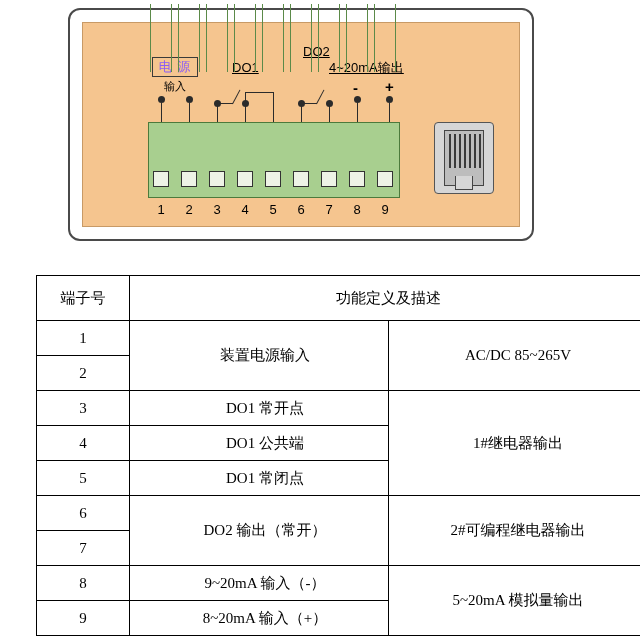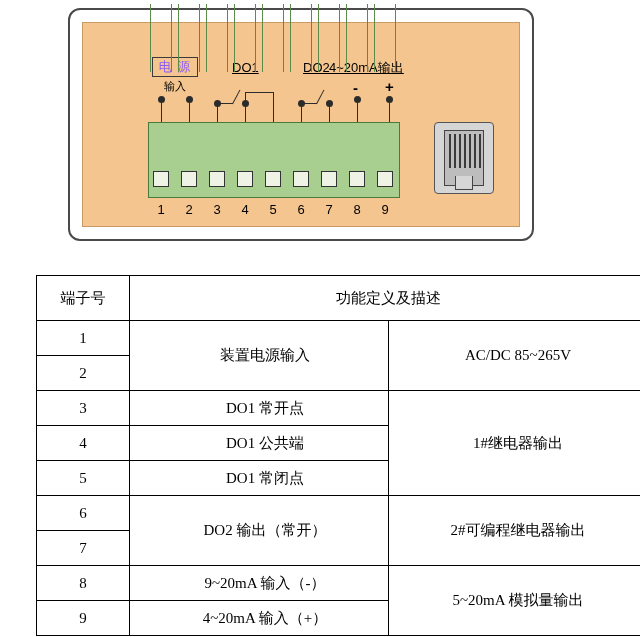--- a/index.html
+++ b/index.html
@@ -86,21 +86,21 @@
     font-family: "Liberation Sans", sans-serif;
     font-size: 11px;
     line-height: 12px;
   }
   .lbl-do1 {
     left: 232px;
     top: 61px;
   }
   .lbl-do2 {
     left: 303px;
-    top: 61px;
+    top: 45px;
   }
   .lbl-420 {
     left: 329px;
     top: 61px;
   }
   .lbl-minus {
     position: absolute;
     left: 353px;
     top: 79px;
     font-family: "Liberation Sans", sans-serif;
@@ -387,16 +387,16 @@
       <td class="c-num">7</td>
     </tr>
 
     <tr>
       <td class="c-num">8</td>
       <td class="c-desc">9~20mA 输入（-）</td>
       <td class="c-right" rowspan="2">5~20mA 模拟量输出</td>
     </tr>
     <tr>
       <td class="c-num">9</td>
-      <td class="c-desc">4~20mA 输入（+）</td>
+      <td class="c-desc">8~20mA 输入（+）</td>
     </tr>
   </tbody>
 </table>
 
 </body></html>

